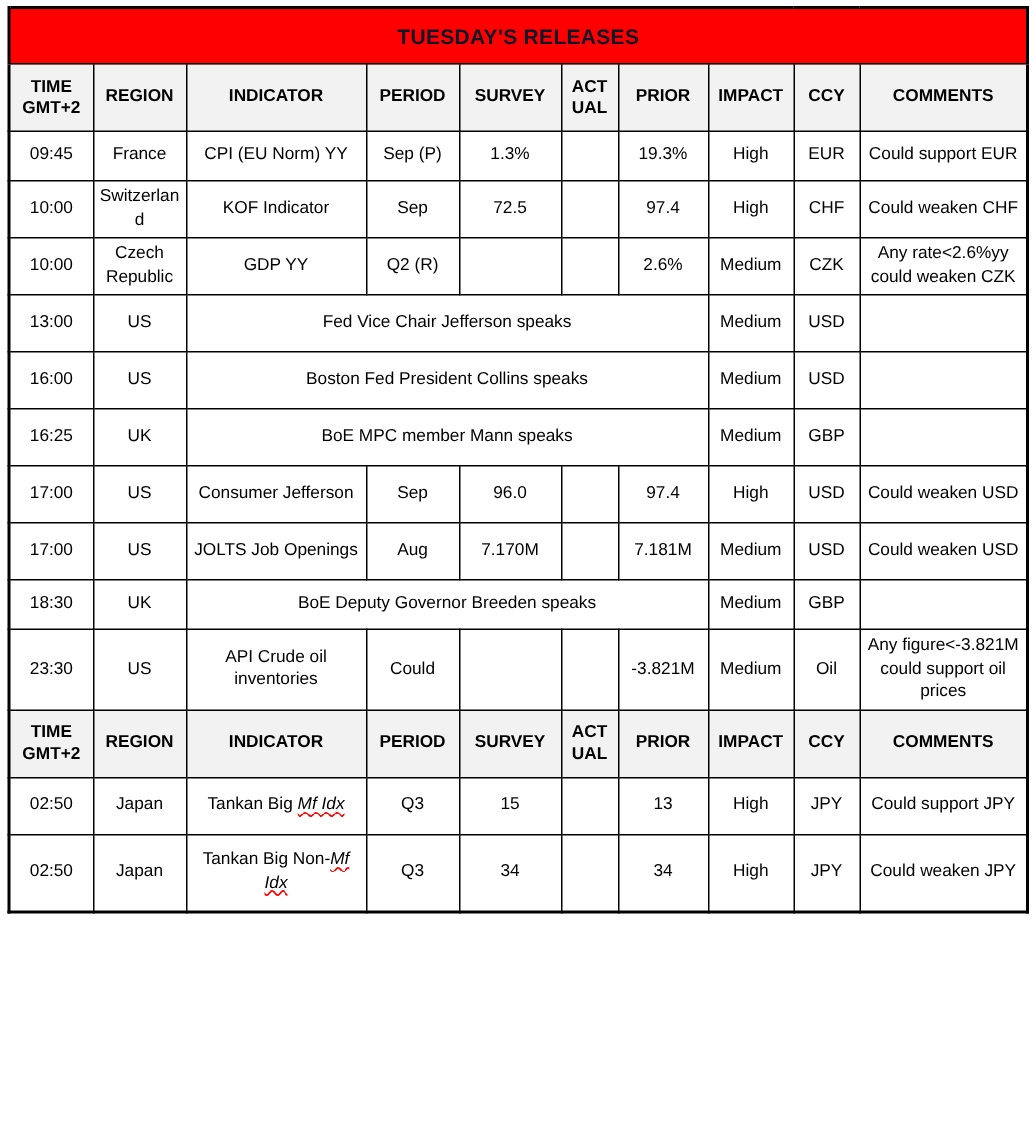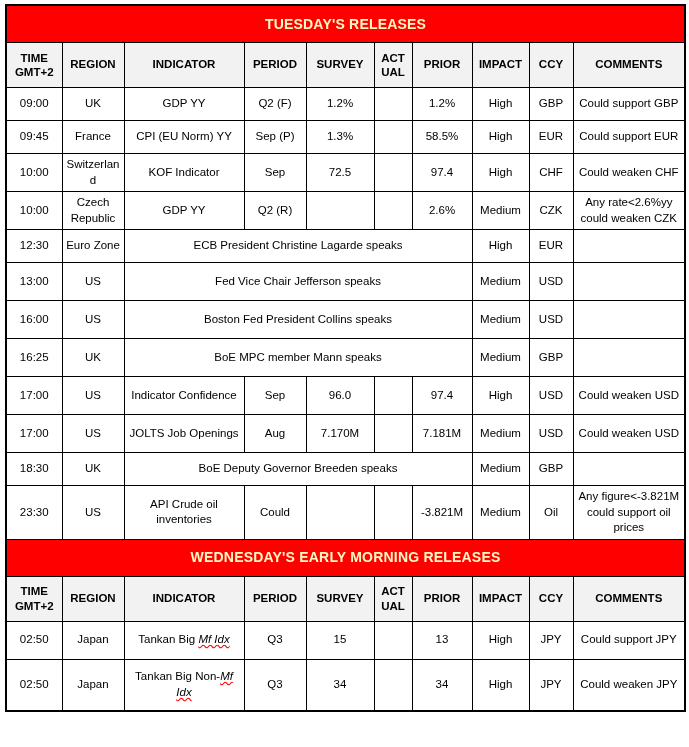--- a/index.html
+++ b/index.html
@@ -32,21 +32,21 @@
     vertical-align: middle;
     font-size: 11.5px;
     line-height: 1.35;
     padding: 3px 2px;
     word-wrap: break-word;
     overflow-wrap: break-word;
   }
   
   tr.banner td {
     background: #FF0000;
-    color: #fef9c3;
+    color: #0f172a;
     font-weight: bold;
     font-size: 14px;
     letter-spacing: 0.2px;
     height: 28px;
     padding: 4px 2px;
     border-left: 2px solid #000;
     border-right: 2px solid #000;
   }
   
   tr.colhead td {
@@ -118,41 +118,29 @@
         <td class="two-line">
           <span>ACT</span><br>
           <span>UAL</span>
         </td>
         <td>PRIOR</td>
         <td>IMPACT</td>
         <td>CCY</td>
         <td>COMMENTS</td>
       </tr>
 
-      <tr class="row1">
-        <td>09:00</td>
-        <td>UK</td>
-        <td>GDP YY</td>
-        <td>Q2 (F)</td>
-        <td>1.2%</td>
-        <td></td>
-        <td>1.2%</td>
-        <td>High</td>
-        <td>GBP</td>
-        <td>Could support GBP</td>
-      </tr>
 
       <tr class="row1">
         <td>09:45</td>
         <td>France</td>
         <td>CPI (EU Norm) YY</td>
         <td>Sep (P)</td>
         <td>1.3%</td>
         <td></td>
-        <td>58.5%</td>
+        <td>19.3%</td>
         <td>High</td>
         <td>EUR</td>
         <td>Could support EUR</td>
       </tr>
 
       <tr class="row2">
         <td>10:00</td>
         <td>Switzerland</td>
         <td>KOF Indicator</td>
         <td>Sep</td>
@@ -170,28 +158,20 @@
         <td>GDP YY</td>
         <td>Q2 (R)</td>
         <td></td>
         <td></td>
         <td>2.6%</td>
         <td>Medium</td>
         <td>CZK</td>
         <td>Any rate&lt;2.6%yy could weaken CZK</td>
       </tr>
 
-      <tr class="row1">
-        <td>12:30</td>
-        <td>Euro Zone</td>
-        <td colspan="5">ECB President Christine Lagarde speaks</td>
-        <td>High</td>
-        <td>EUR</td>
-        <td></td>
-      </tr>
 
       <tr class="row2">
         <td>13:00</td>
         <td>US</td>
         <td colspan="5">Fed Vice Chair Jefferson speaks</td>
         <td>Medium</td>
         <td>USD</td>
         <td></td>
       </tr>
 
@@ -210,21 +190,21 @@
         <td>UK</td>
         <td colspan="5">BoE MPC member Mann speaks</td>
         <td>Medium</td>
         <td>GBP</td>
         <td></td>
       </tr>
 
       <tr class="row2">
         <td>17:00</td>
         <td>US</td>
-        <td>Indicator Confidence</td>
+        <td>Consumer Jefferson</td>
         <td>Sep</td>
         <td>96.0</td>
         <td></td>
         <td>97.4</td>
         <td>High</td>
         <td>USD</td>
         <td>Could weaken USD</td>
       </tr>
 
       <tr class="row2">
@@ -255,23 +235,20 @@
         <td>API Crude oil inventories</td>
         <td>Could</td>
         <td></td>
         <td></td>
         <td>-3.821M</td>
         <td>Medium</td>
         <td>Oil</td>
         <td>Any figure&lt;-3.821M could support oil prices</td>
       </tr>
 
-      <tr class="banner">
-        <td colspan="10">WEDNESDAY'S EARLY MORNING RELEASES</td>
-      </tr>
 
       <tr class="colhead">
         <td class="two-line">
           <span>TIME</span><br>
           <span>GMT+2</span>
         </td>
         <td>REGION</td>
         <td>INDICATOR</td>
         <td>PERIOD</td>
         <td>SURVEY</td>

